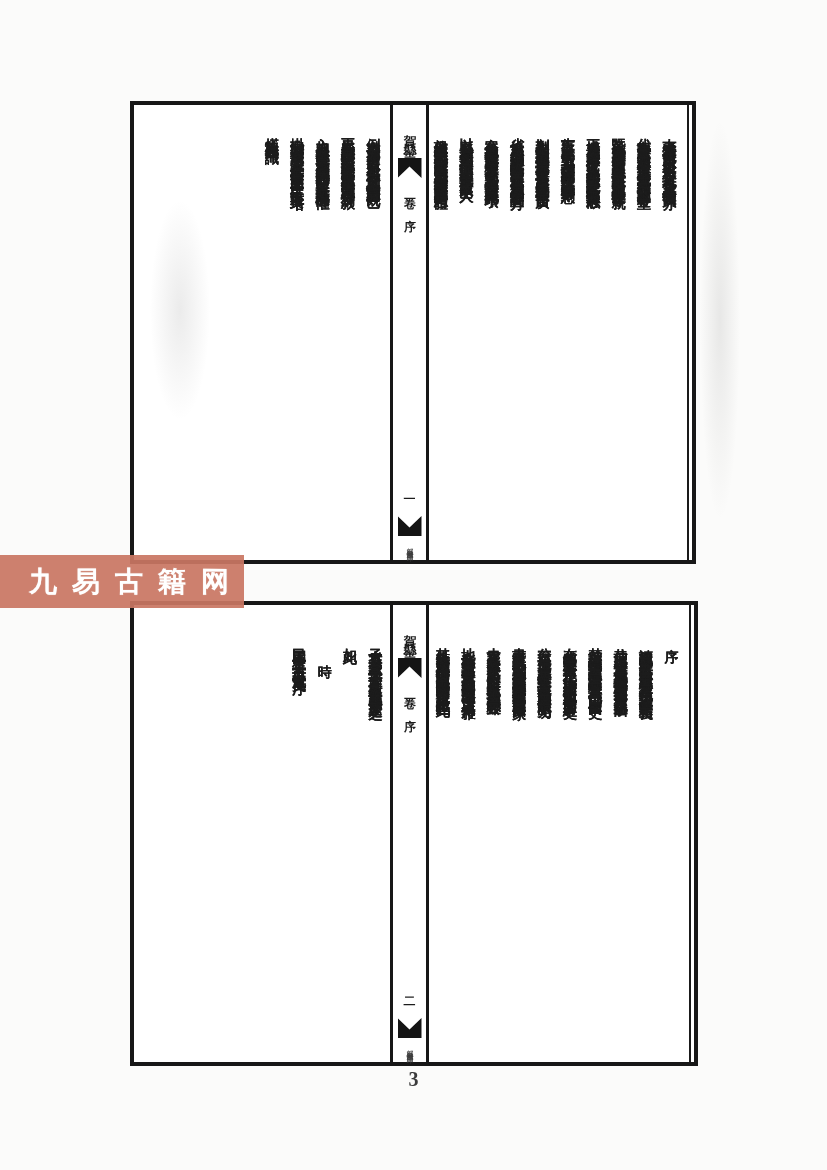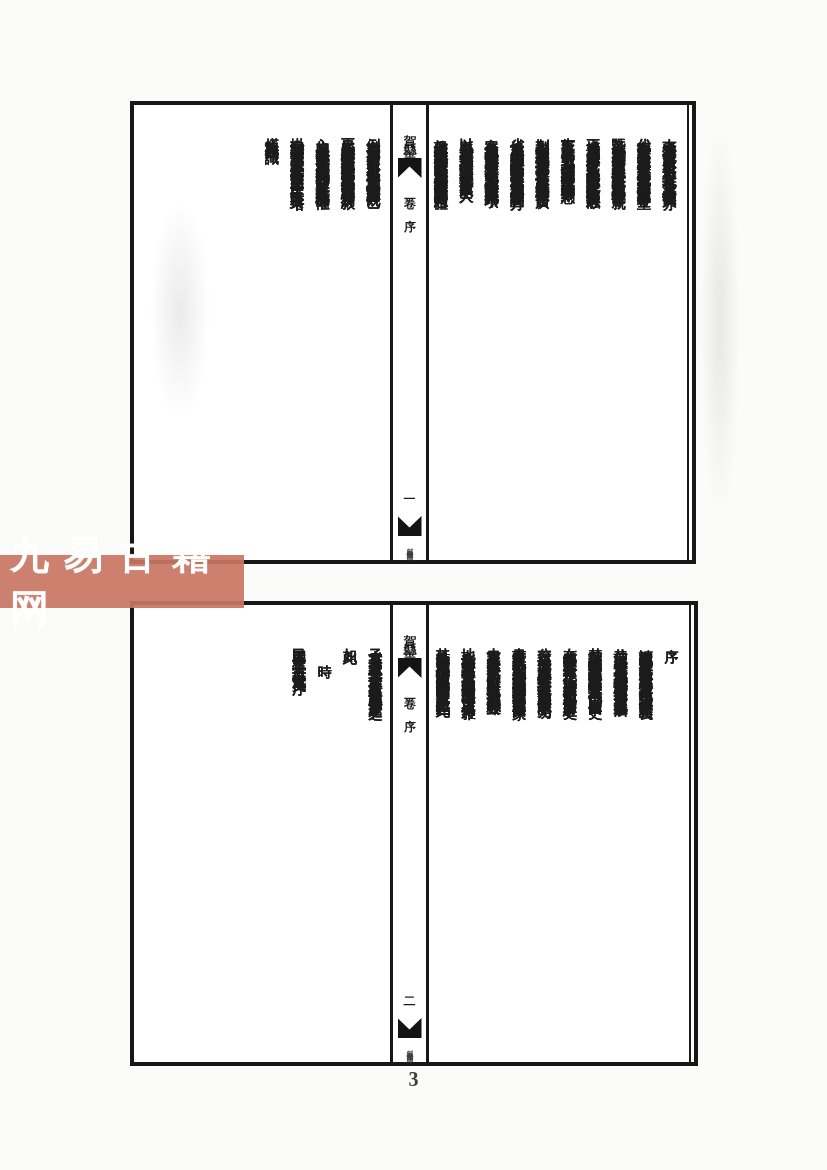--- a/index.html
+++ b/index.html
@@ -48,21 +48,21 @@
   .fold-sec{writing-mode:vertical-rl;font-size:12px;margin-top:14px;}
   .fold-spacer{flex:1;}
   .fold-leaf{font-size:12px;margin-bottom:2px;}
   .fold-printer{writing-mode:vertical-rl;font-size:7px;letter-spacing:1px;color:#3c3c3c;
     margin:6px 0 10px 0;filter:blur(.4px);font-weight:normal;}
   
   .watermark{
     position:absolute;left:0;top:555px;width:244px;height:53px;
     background:rgba(201,118,99,.93);color:#fff;z-index:6;
     display:flex;align-items:center;justify-content:flex-end;
-    font-size:39px;font-weight:bold;letter-spacing:15px;padding-left:10px;
+    font-size:28px;font-weight:bold;letter-spacing:15px;padding-left:10px;
     box-sizing:border-box;text-shadow:0 0 1px rgba(255,255,255,.6);
   }
   
   .pdf-page-num{
     position:absolute;left:0;right:0;top:1068px;text-align:center;
     font-size:20px;font-weight:bold;color:#3b3b3b;
   }
   
   .smudge{position:absolute;pointer-events:none;background:radial-gradient(closest-side,rgba(90,90,90,.12),rgba(90,90,90,0));}
   #sm1{left:150px;top:200px;width:60px;height:220px;}

